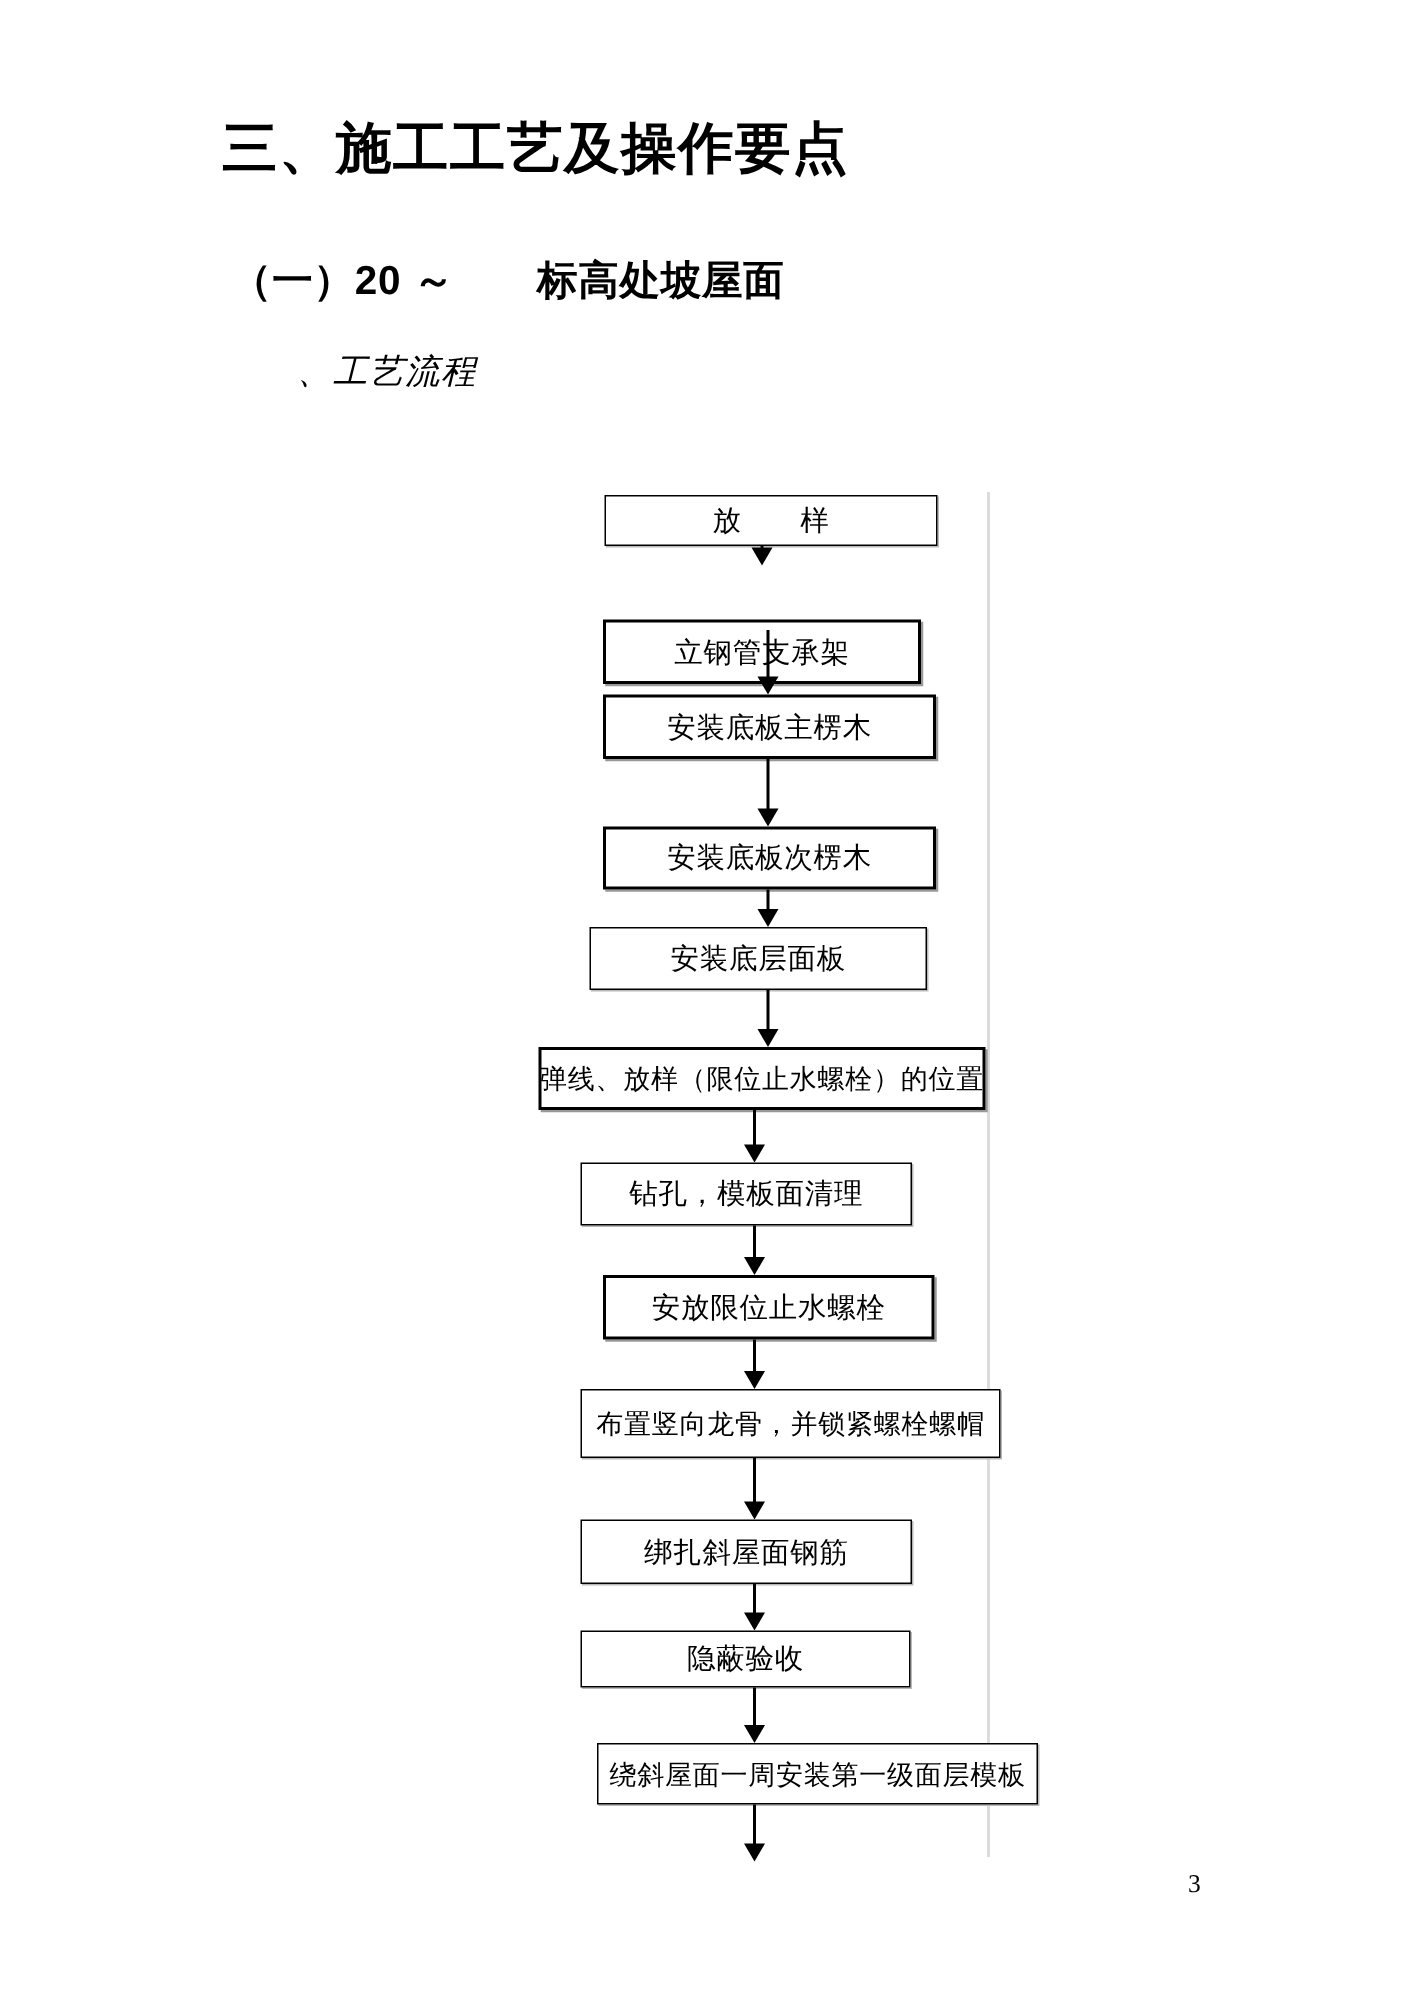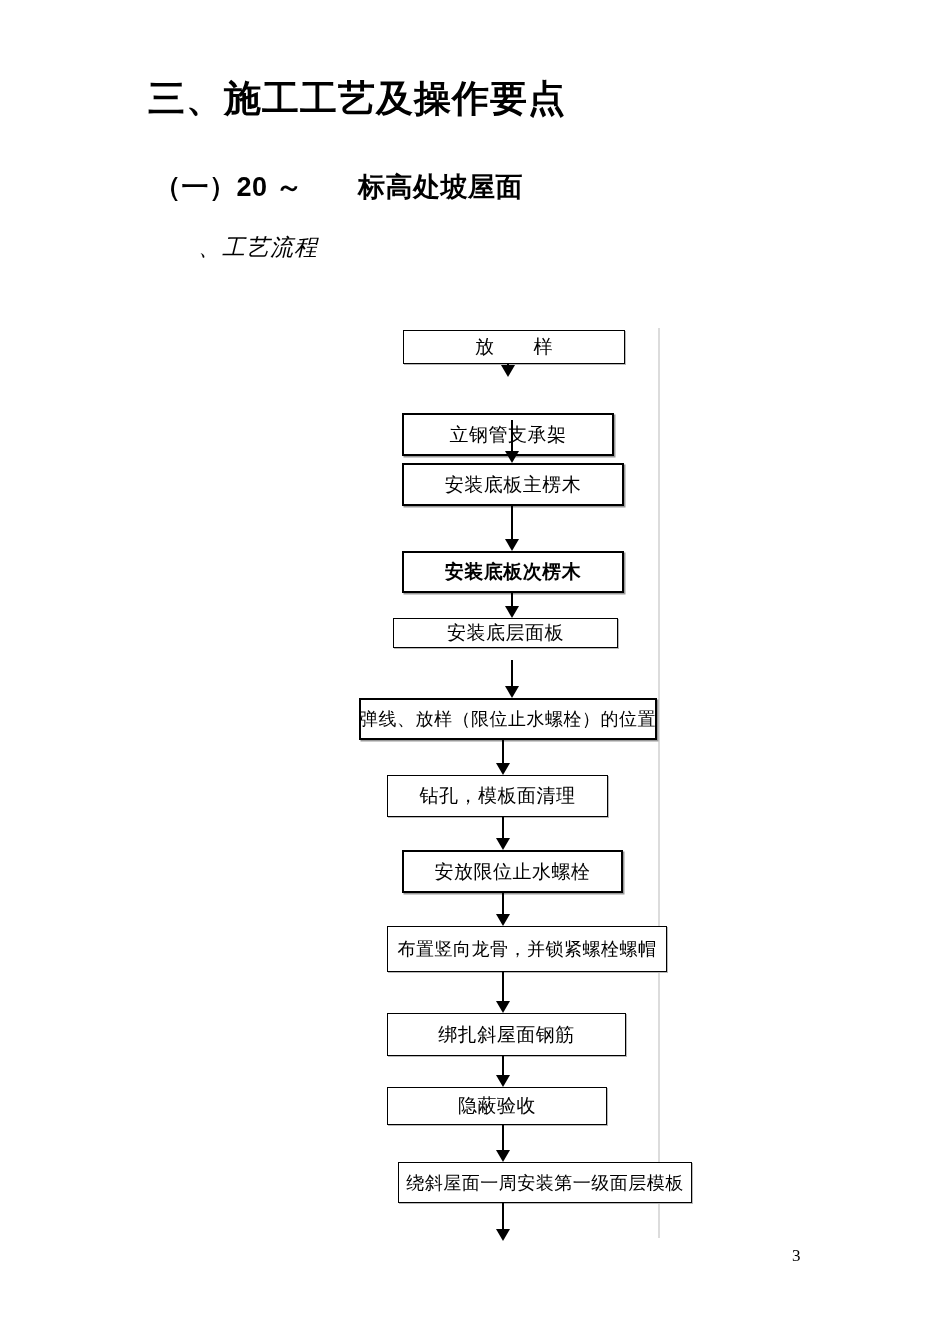--- a/index.html
+++ b/index.html
@@ -46,27 +46,27 @@
     box-shadow:1px 1px 0 #b9b9b9;
     font-size:19px;letter-spacing:0.5px;
     white-space:nowrap;
     box-sizing:border-box;
     text-align:right;
   }
   .thick{border-width:2.5px;box-shadow:1.5px 1.5px 0 #999;}
   .b1 {left:403px;top:330px;width:222px;height:34px;}
   .b2 {left:402px;top:377px;width:212px;height:43px;margin-top:36px;}
   .b3 {left:402px;top:463px;width:222px;height:43px;}
-  .b4 {left:402px;top:551px;width:222px;height:42px;font-weight:bold;}
-  .b5 {left:393px;top:618px;width:225px;height:30px;}
+  .b4 {left:402px;top:551px;width:222px;height:42px;}
+  .b5 {left:393px;top:618px;width:225px;height:42px;}
   .b6 {left:359px;top:698px;width:298px;height:42px;font-size:18px;}
   .b7 {left:387px;top:775px;width:221px;height:42px;}
   .b8 {left:402px;top:850px;width:221px;height:43px;}
   .b9 {left:387px;top:926px;width:280px;height:46px;font-size:18px;}
-  .b10{left:387px;top:1013px;width:239px;height:43px;}
+  .b10{left:387px;top:1013px;width:221px;height:43px;}
   .b11{left:387px;top:1087px;width:220px;height:38px;}
   .b12{left:358px;top:1162px;width:294px;height:41px;font-size:18px;margin-left:40px;}
   
   .arrow{position:absolute;width:16px;}
   .arrow .stem{
     position:absolute;left:7px;top:0;bottom:11px;
     width:2px;background:#000;display:block;
   }
   .arrow .head{
     position:absolute;left:1px;bottom:0;display:block;

